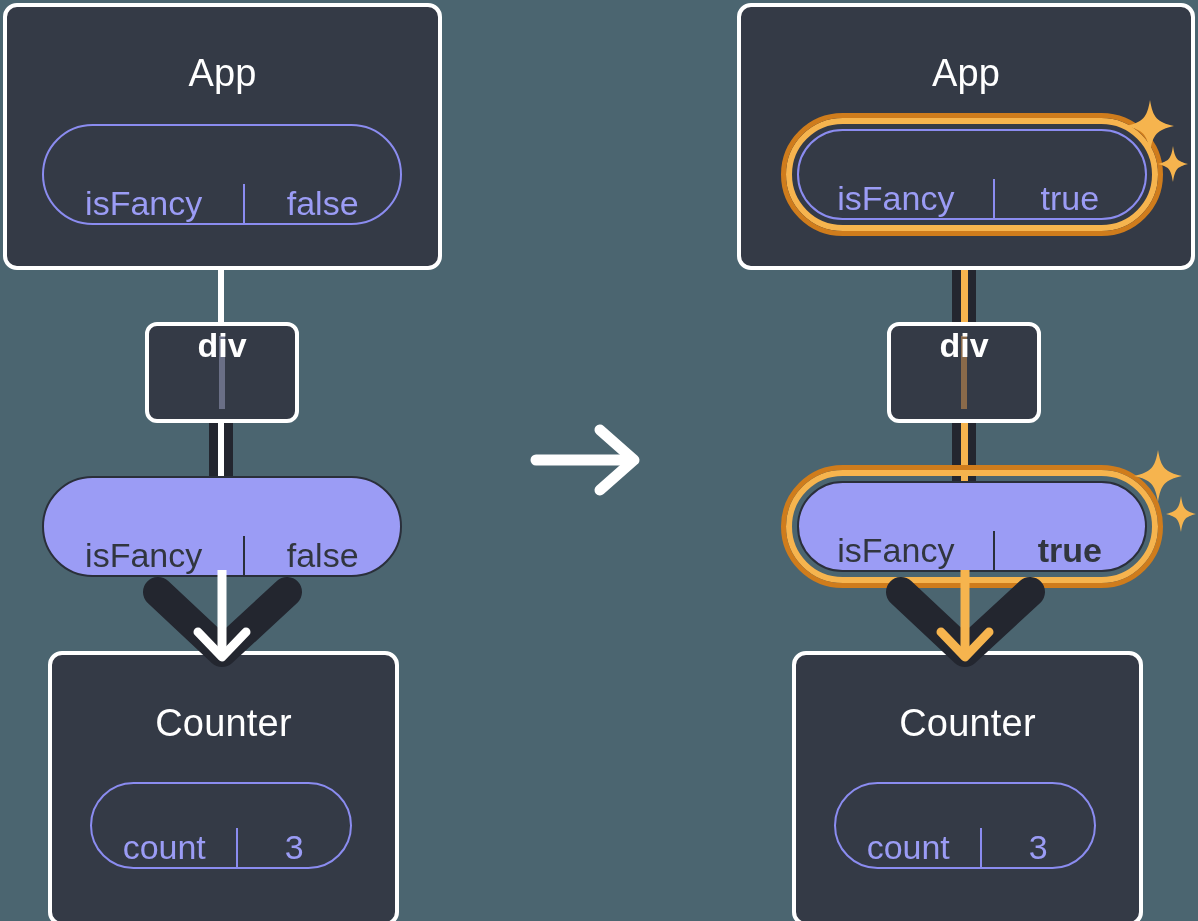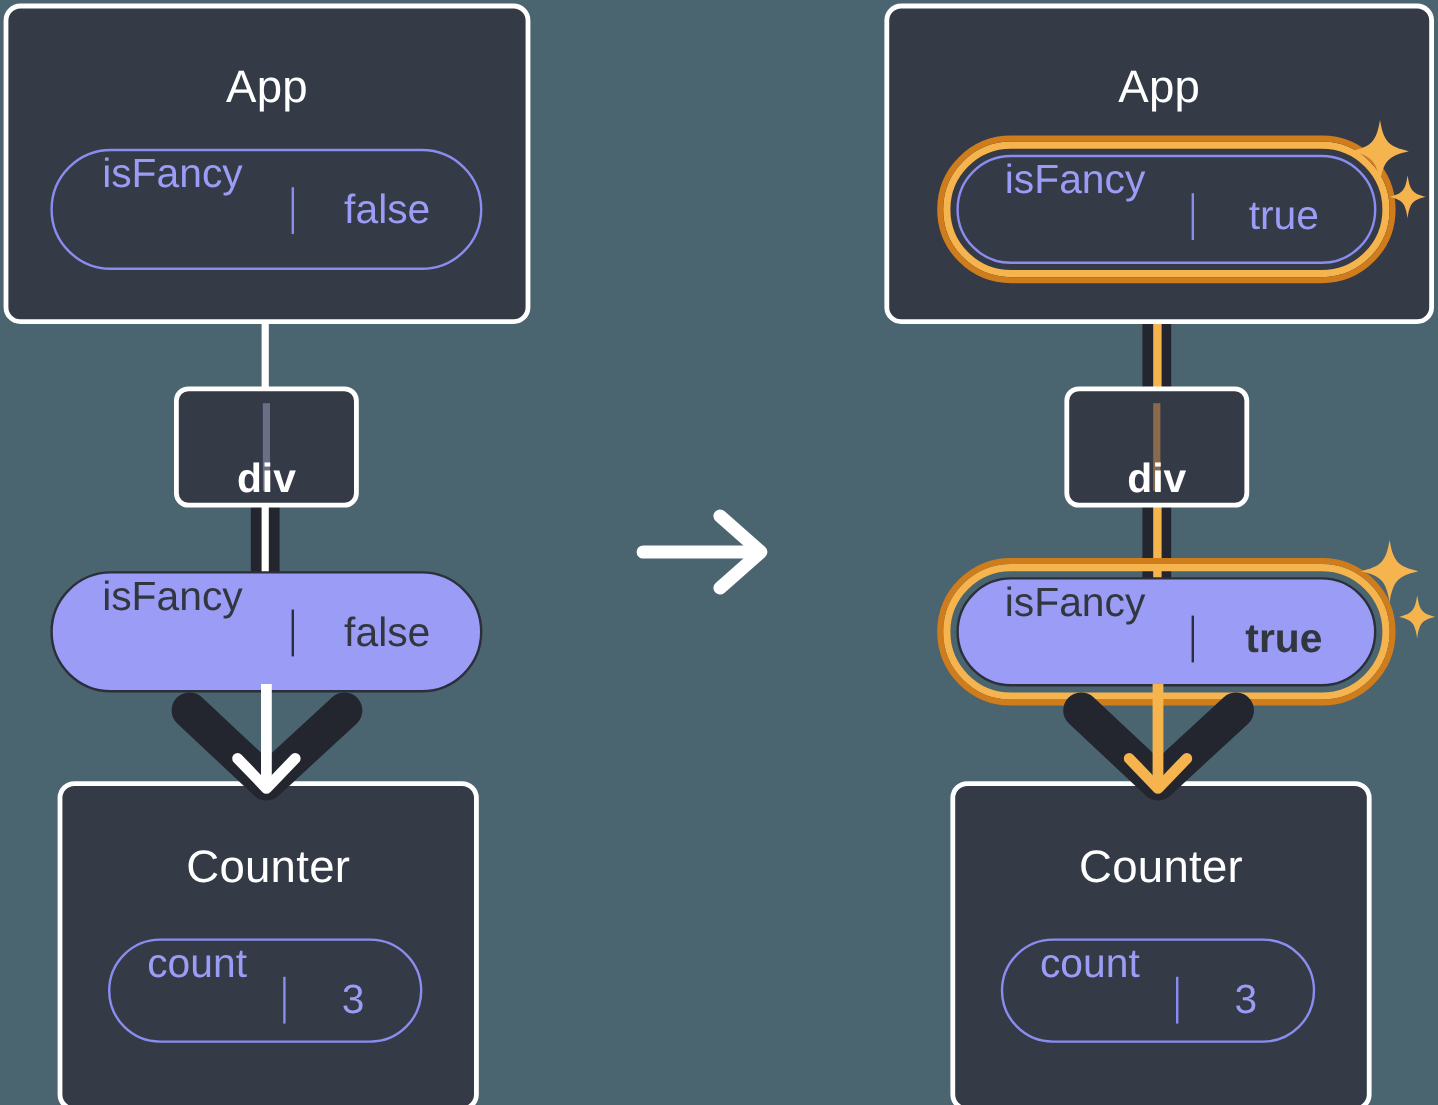--- a/index.html
+++ b/index.html
@@ -31,38 +31,38 @@
     z-index:6;
   }
 
   
   .divbox{
     position:absolute;
     background:#343a46;
     border:4px solid #ffffff;
     border-radius:12px;
     box-sizing:border-box;
-    display:flex;align-items:flex-end;justify-content:center;
+    display:flex;align-items:flex-start;justify-content:center;
     color:#ffffff;font-size:34px;font-weight:700;
     z-index:14;
   }
   .divbox .dlabel{position:relative;z-index:3;}
   .divline{
     position:absolute;left:50%;top:10px;bottom:10px;width:6px;
     margin-left:-3px;z-index:1;
   }
   .divline.plain{background:#6a6f86;}
   .divline.hot{background:#8a6a4a;}
 
   
   .pill{
     position:absolute;
     box-sizing:border-box;
     border-radius:999px;
-    display:flex;align-items:flex-start;
+    display:flex;align-items:flex-end;
     z-index:20;
     overflow:hidden;
   }
   .pill .cell{
     display:flex;align-items:center;justify-content:center;
     font-size:34px;
     white-space:nowrap;
   }
   .pill .cell.k{flex:0 0 56%;}
   .pill .cell.v{flex:1 1 auto;margin-top:30px;}

